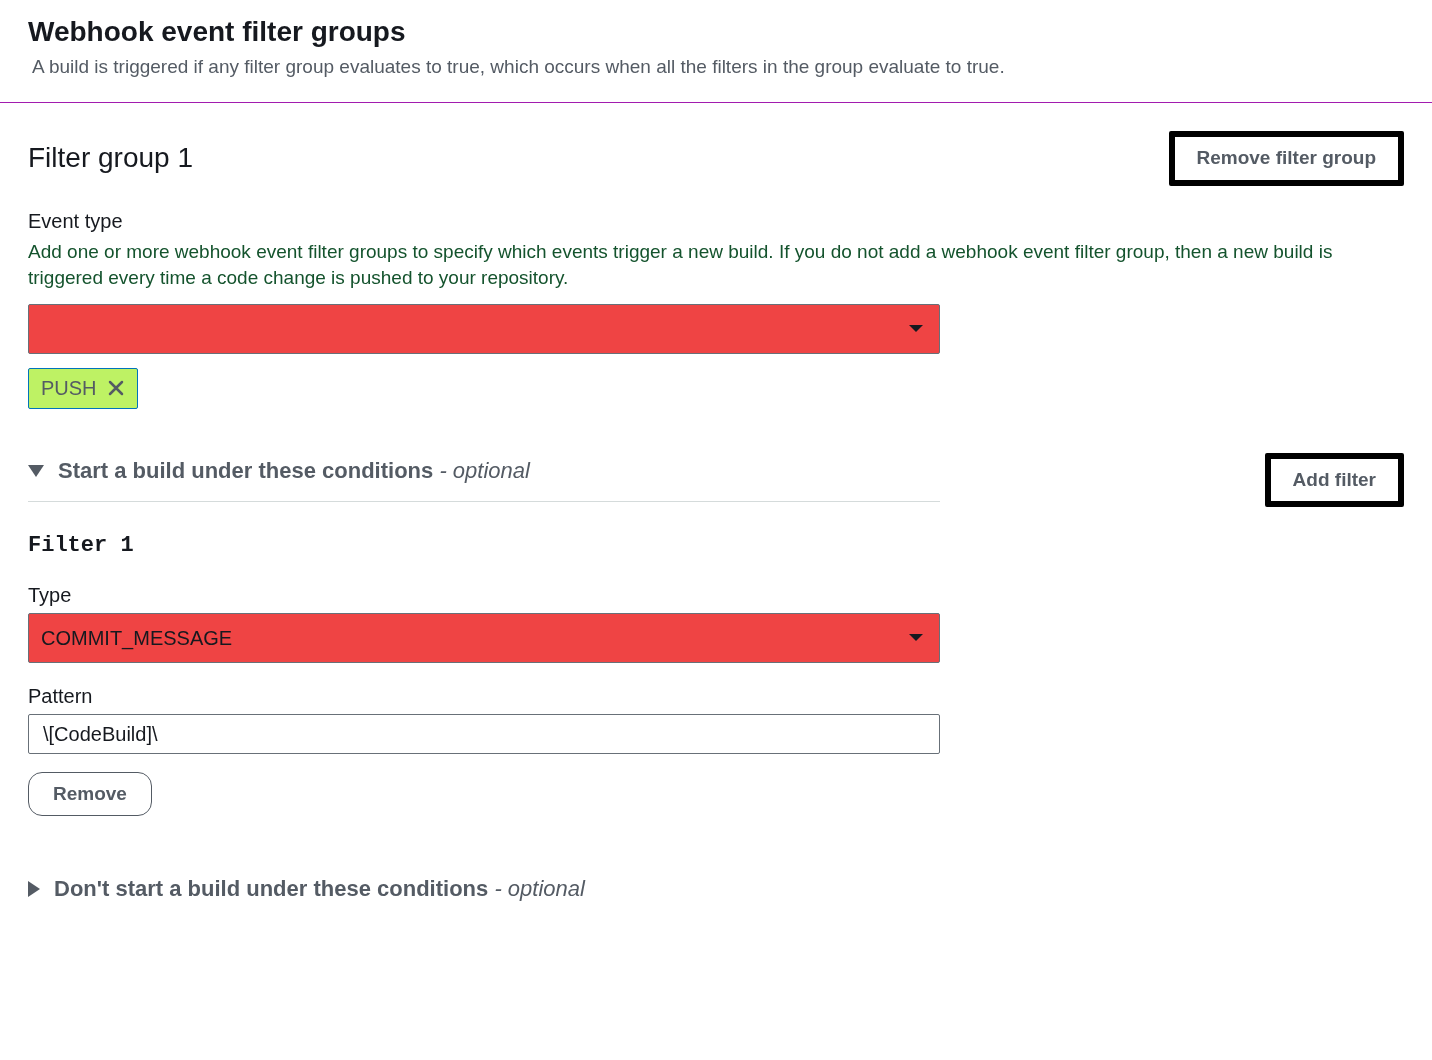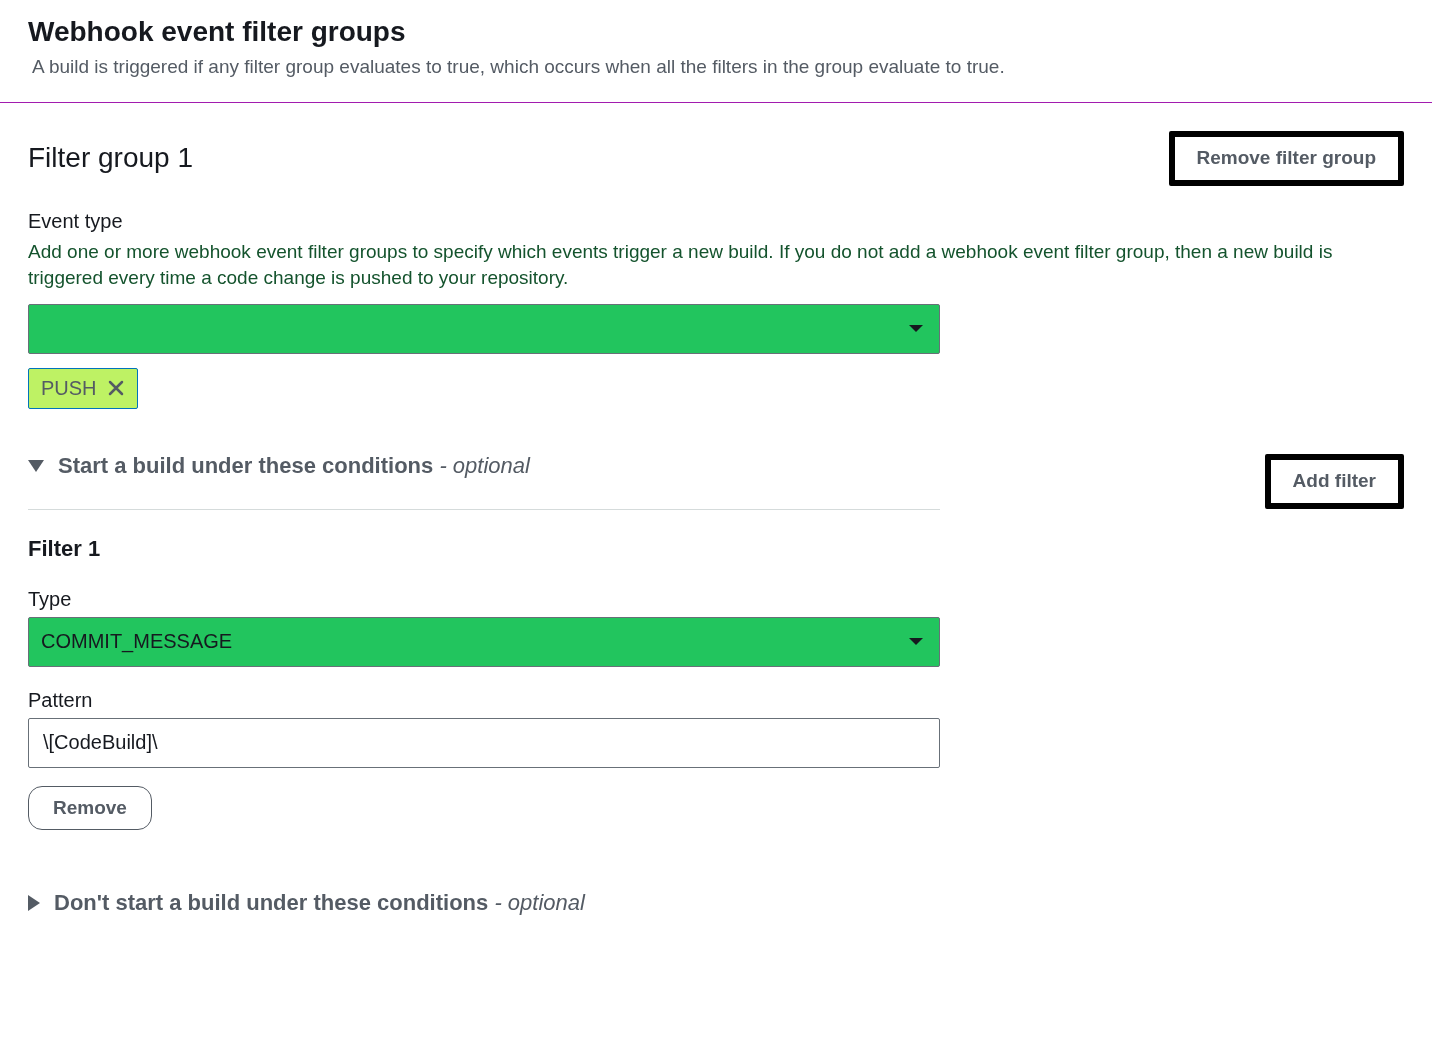--- a/index.html
+++ b/index.html
@@ -31,21 +31,21 @@
     line-height: 1.4;
   }
   .field-label { font-size: 20px; color: #16191f; margin: 0 0 6px 0; }
   .field-desc { font-size: 19px; color: #14532d; margin: 0 0 12px 0; line-height: 1.4; }
   .select-wrap { position: relative; width: 912px; }
   .select {
     width: 100%;
     height: 50px;
     border: 1px solid #687078;
     border-radius: 2px;
-    background: #22c55e;
+    background: #ef4444;
     padding: 0 40px 0 12px;
     font-size: 20px;
     color: #16191f;
     appearance: none;
     cursor: pointer;
     display: flex;
     align-items: center;
   }
   .select-caret {
     position: absolute;
@@ -71,31 +71,31 @@
     display: flex;
     align-items: center;
     justify-content: space-between;
     margin-top: 44px;
   }
   .expand-header {
     display: flex;
     align-items: center;
     gap: 14px;
     width: 912px;
-    padding-bottom: 30px;
+    padding-bottom: 17px;
     border-bottom: 1px solid #d5dbdb;
   }
   .expand-title { font-size: 22px; font-weight: 700; color: #545b64; }
   .optional { font-style: italic; font-weight: 400; }
   .caret-down, .caret-right { flex-shrink: 0; display: inline-flex; }
   .filter-block { margin-top: 26px; }
-  .filter-title { font-size: 22px; font-weight: 700; margin: 12px 0 26px 0; }
+  .filter-title { font-size: 22px; font-weight: 700; margin: 12px 0 26px 0; font-family: Liberation Mono, monospace; }
   .input {
     width: 912px;
-    height: 50px;
+    height: 40px;
     border: 1px solid #687078;
     border-radius: 2px;
     padding: 0 14px;
     font-size: 20px;
     color: #16191f;
   }
   .vspace { height: 22px; }
   .small-btn {
     display: inline-block;
     background: #fff;

